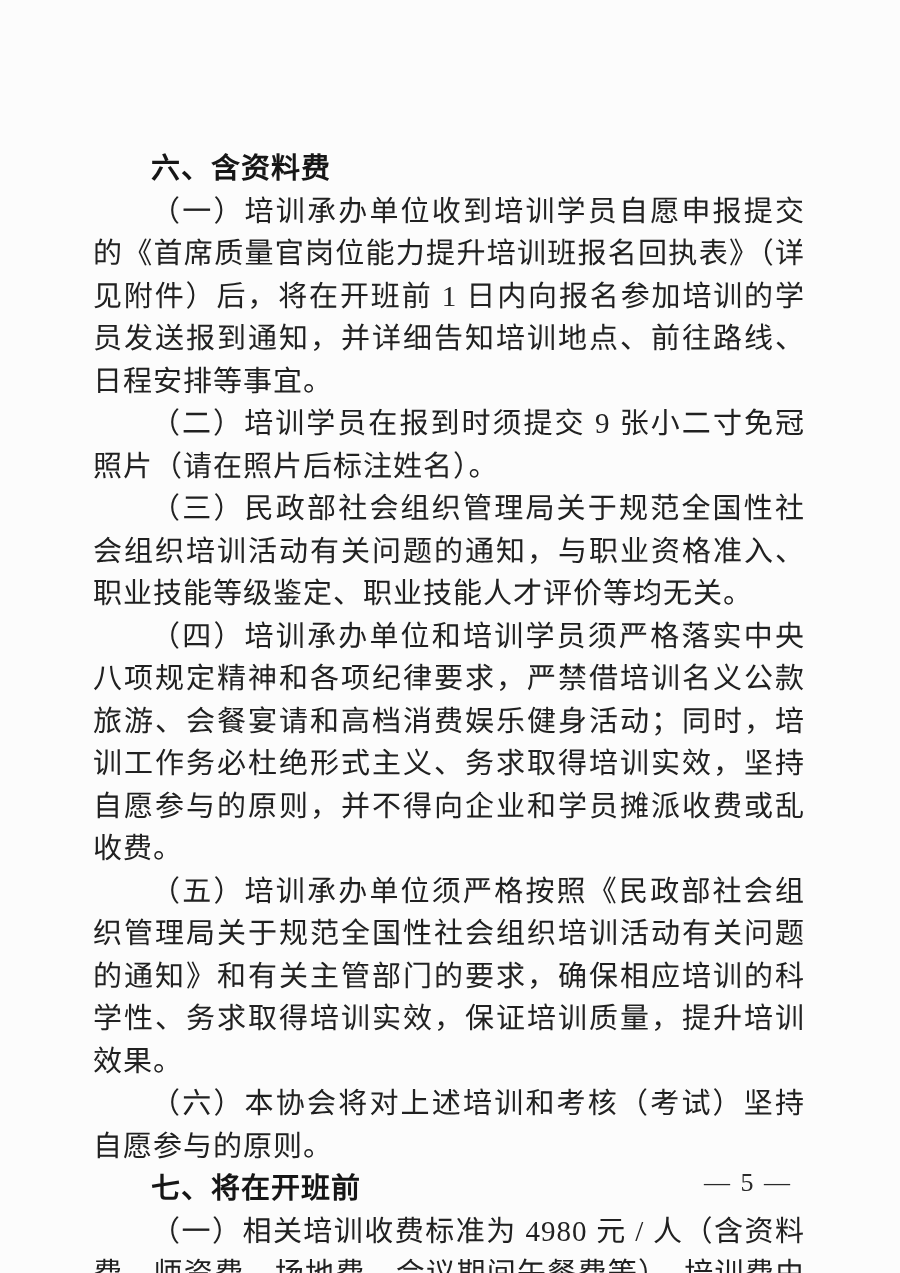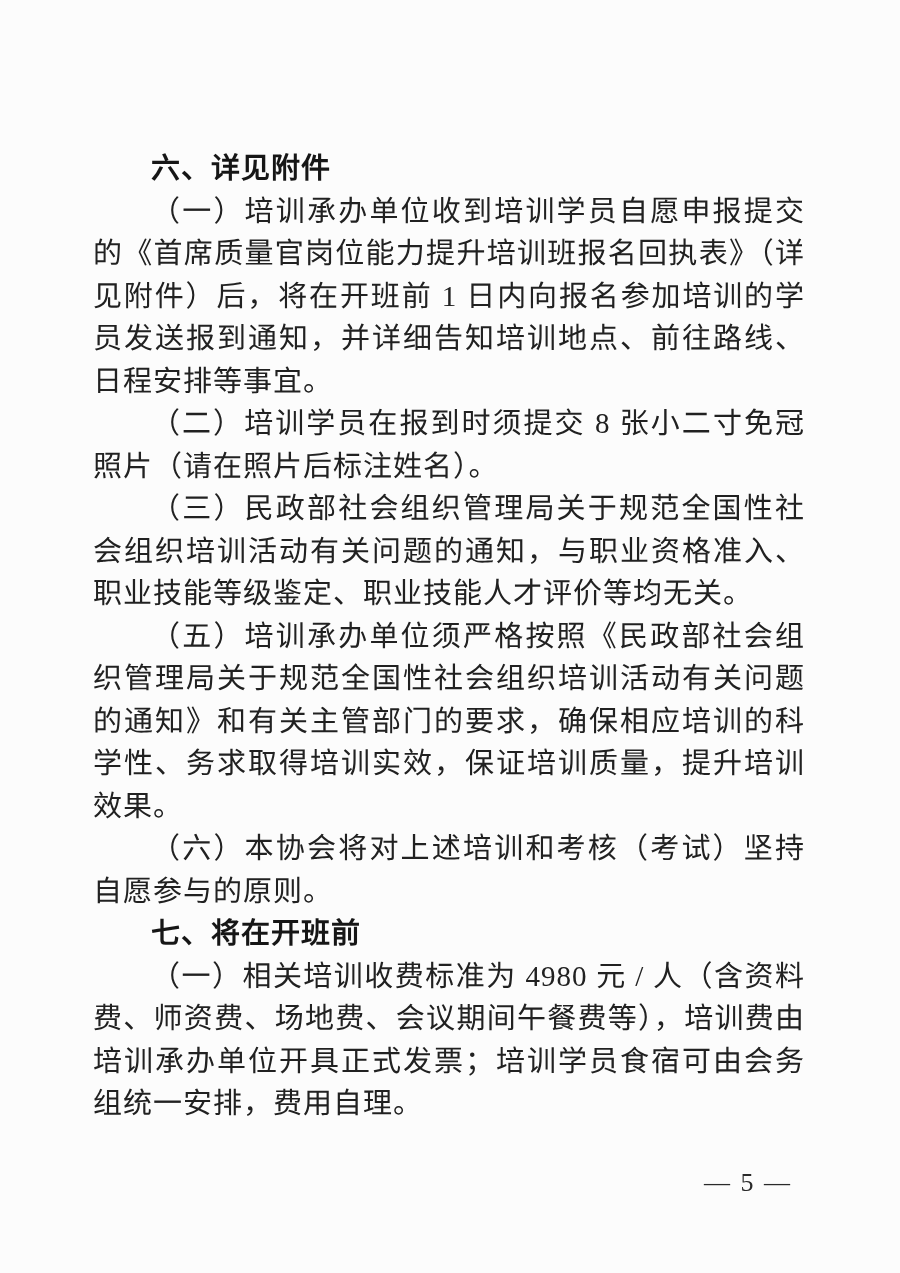--- a/index.html
+++ b/index.html
@@ -59,28 +59,29 @@
     color: #2a2a2a;
     font-family: "Liberation Serif", "DejaVu Serif", serif;
   }
 </style>
 </head>
 <body>
 
 <div class="page">
   <div class="content">
 
-    <h2 class="section-heading">六、详见附件</h2>
+    <h2 class="section-heading">六、含资料费</h2>
 
     <p class="body-paragraph">（一）培训承办单位收到培训学员自愿申报提交的《首席质量官岗位能力提升培训班报名回执表》（详见附件）后，将在开班前 1 日内向报名参加培训的学员发送报到通知，并详细告知培训地点、前往路线、日程安排等事宜。</p>
 
-    <p class="body-paragraph">（二）培训学员在报到时须提交 8 张小二寸免冠照片（请在照片后标注姓名）。</p>
+    <p class="body-paragraph">（二）培训学员在报到时须提交 9 张小二寸免冠照片（请在照片后标注姓名）。</p>
 
     <p class="body-paragraph">（三）民政部社会组织管理局关于规范全国性社会组织培训活动有关问题的通知，与职业资格准入、职业技能等级鉴定、职业技能人才评价等均无关。</p>
 
+    <p class="body-paragraph">（四）培训承办单位和培训学员须严格落实中央八项规定精神和各项纪律要求，严禁借培训名义公款旅游、会餐宴请和高档消费娱乐健身活动；同时，培训工作务必杜绝形式主义、务求取得培训实效，坚持自愿参与的原则，并不得向企业和学员摊派收费或乱收费。</p>
 
     <p class="body-paragraph">（五）培训承办单位须严格按照《民政部社会组织管理局关于规范全国性社会组织培训活动有关问题的通知》和有关主管部门的要求，确保相应培训的科学性、务求取得培训实效，保证培训质量，提升培训效果。</p>
 
     <p class="body-paragraph">（六）本协会将对上述培训和考核（考试）坚持自愿参与的原则。</p>
 
     <h2 class="section-heading">七、将在开班前</h2>
 
     <p class="body-paragraph">（一）相关培训收费标准为 4980 元 / 人（含资料费、师资费、场地费、会议期间午餐费等），培训费由培训承办单位开具正式发票；培训学员食宿可由会务组统一安排，费用自理。</p>
 
   </div>

